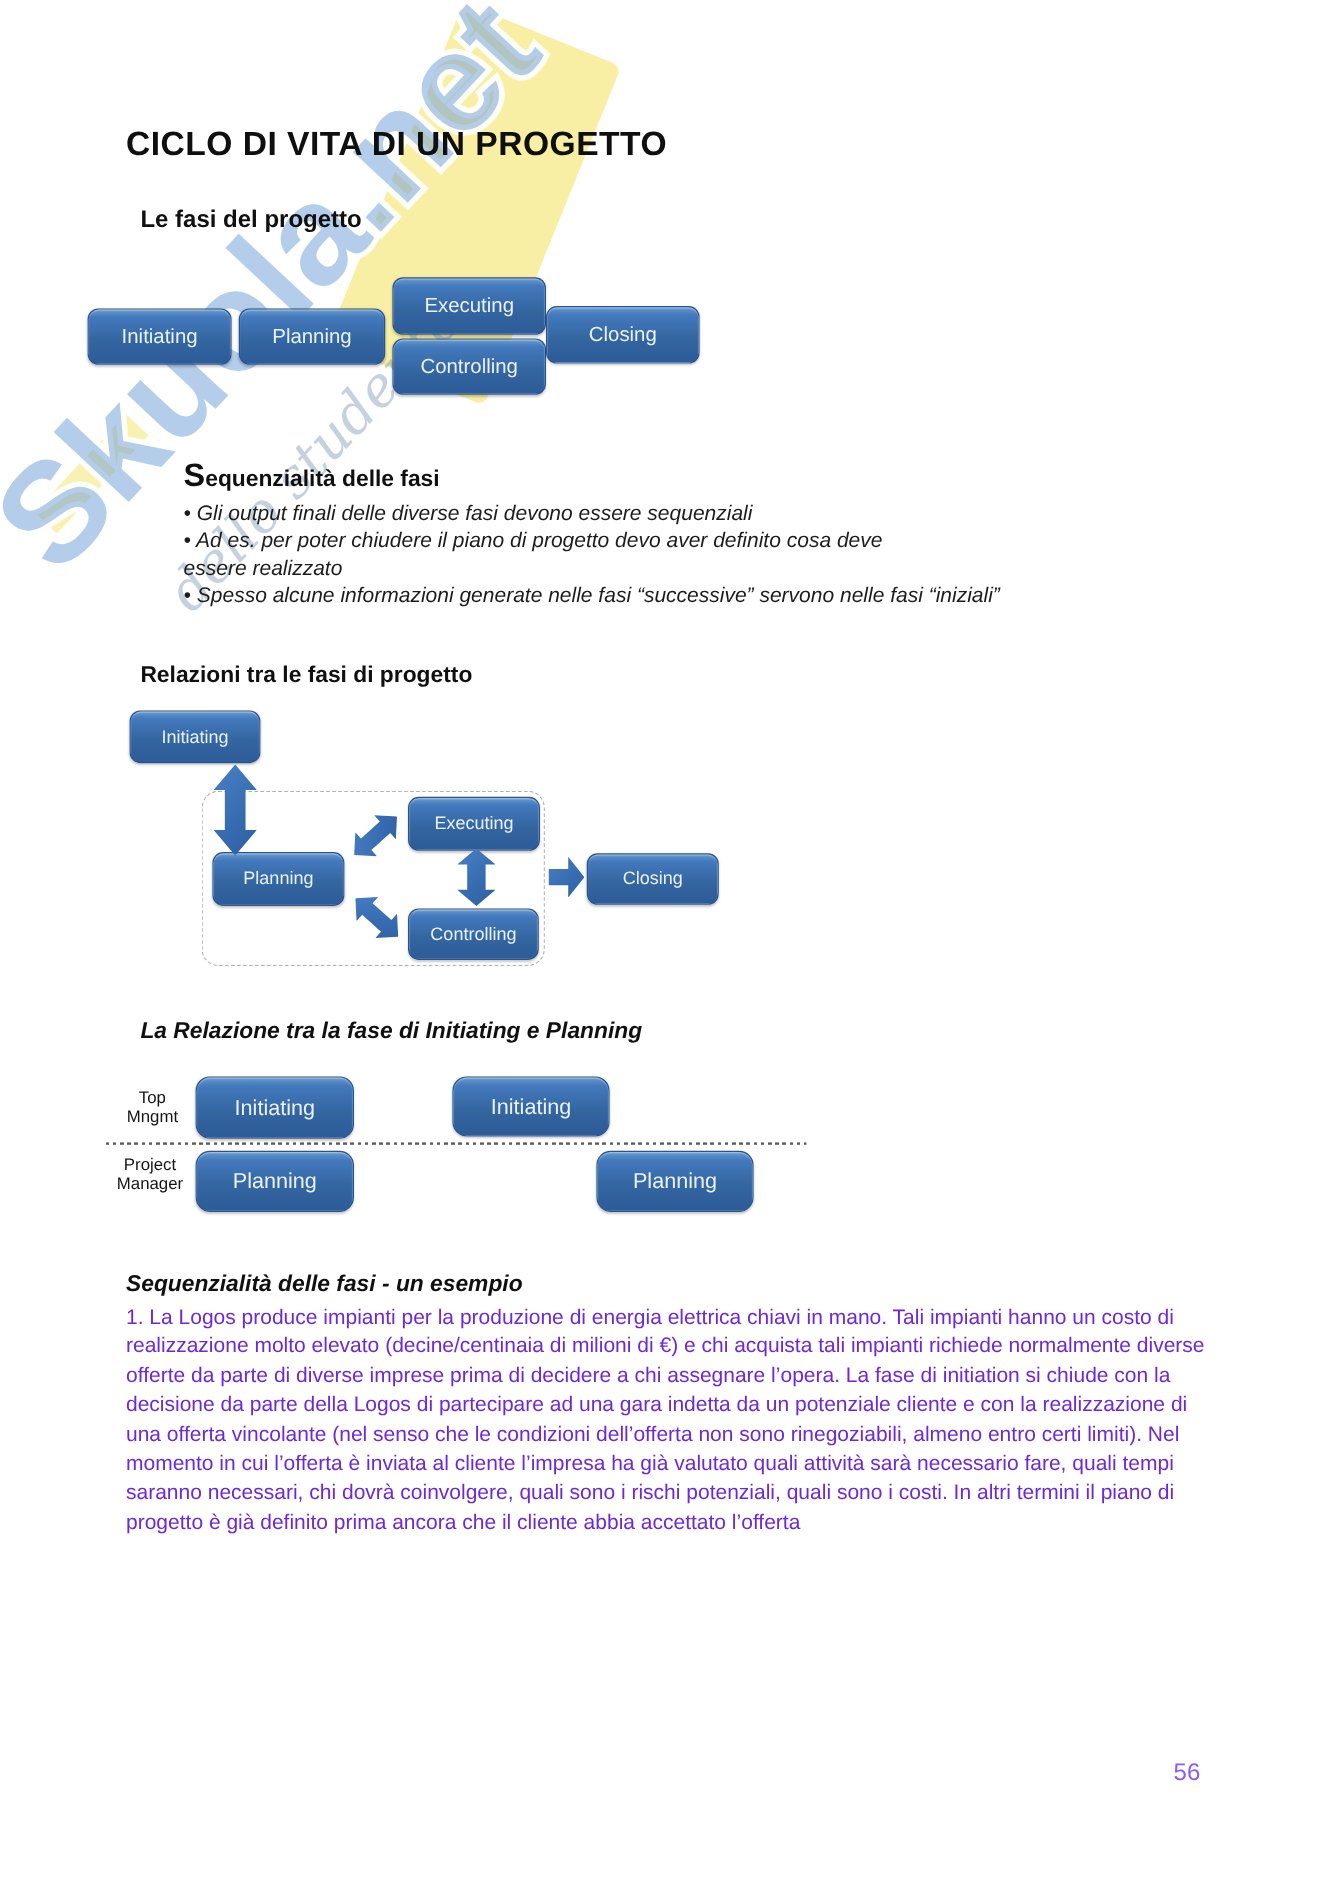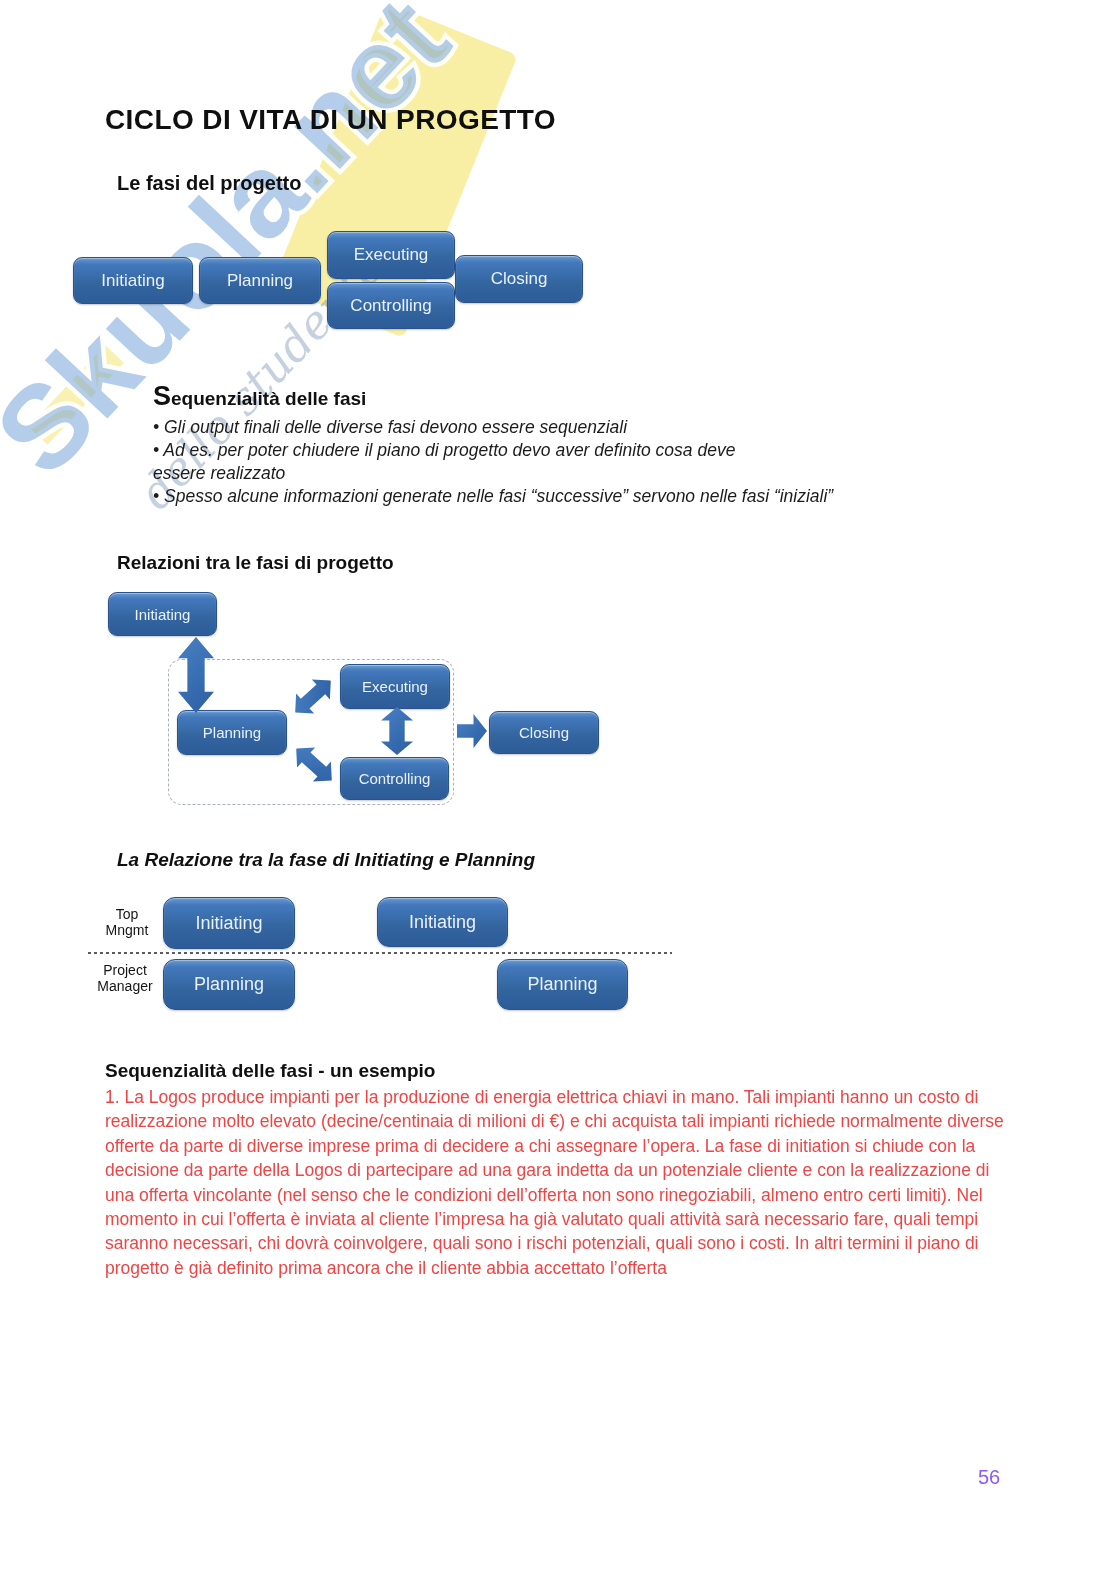--- a/index.html
+++ b/index.html
@@ -63,22 +63,22 @@
   .d3box{border-radius:12px;font-size:18px;}
   .d3-init1{left:163px;top:897px;width:130px;height:50px;}
   .d3-init2{left:377px;top:897px;width:129px;height:48px;}
   .d3-plan1{left:163px;top:959px;width:130px;height:49px;}
   .d3-plan2{left:497px;top:959px;width:129px;height:49px;}
   .d3-dashline{position:absolute;left:88px;top:952px;width:584px;height:2px;
     background:repeating-linear-gradient(90deg,#5c5c5c 0 3px,transparent 3px 6px);}
 
   
   .example{position:absolute;left:105px;top:1060px;width:907px;}
-  .example-title{font-size:19px;font-weight:bold;color:#101010;margin:0 0 3px 0;}
-  .example-body{font-size:17.5px;line-height:24.4px;color:#ef4444;margin:0;}
+  .example-title{font-size:19px;font-weight:bold;color:#101010;margin:0 0 3px 0;font-style:italic;}
+  .example-body{font-size:17.5px;line-height:24.4px;color:#6d28d9;margin:0;}
 
   .page-number{position:absolute;left:978px;top:1466px;font-size:20px;color:#8b5cf6;}
 </style>
 </head>
 <body>
 
 <div class="page">
 
   <svg class="wm" width="640" height="560" viewBox="0 0 640 560" aria-hidden="true">
     <g transform="rotate(22 395 175)">

